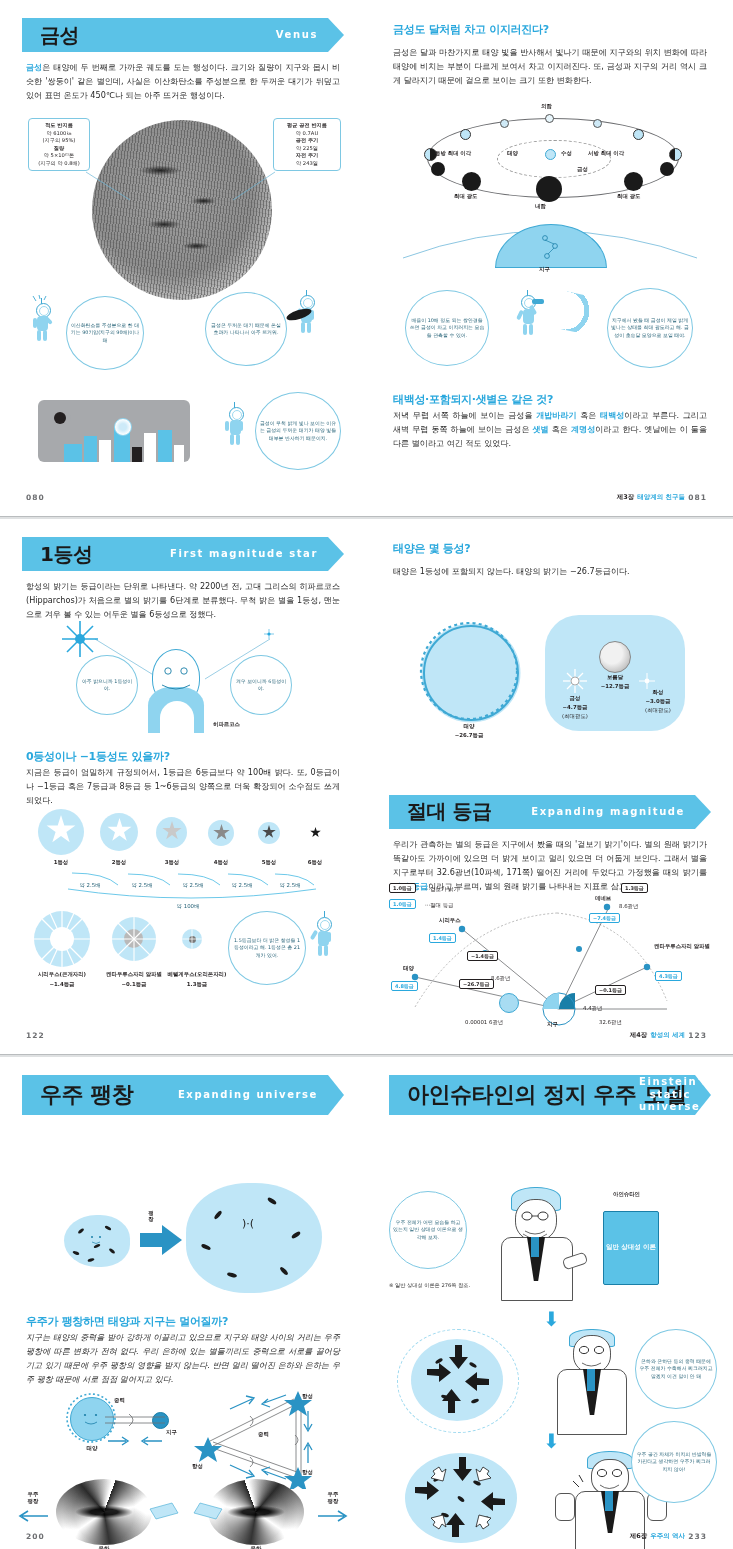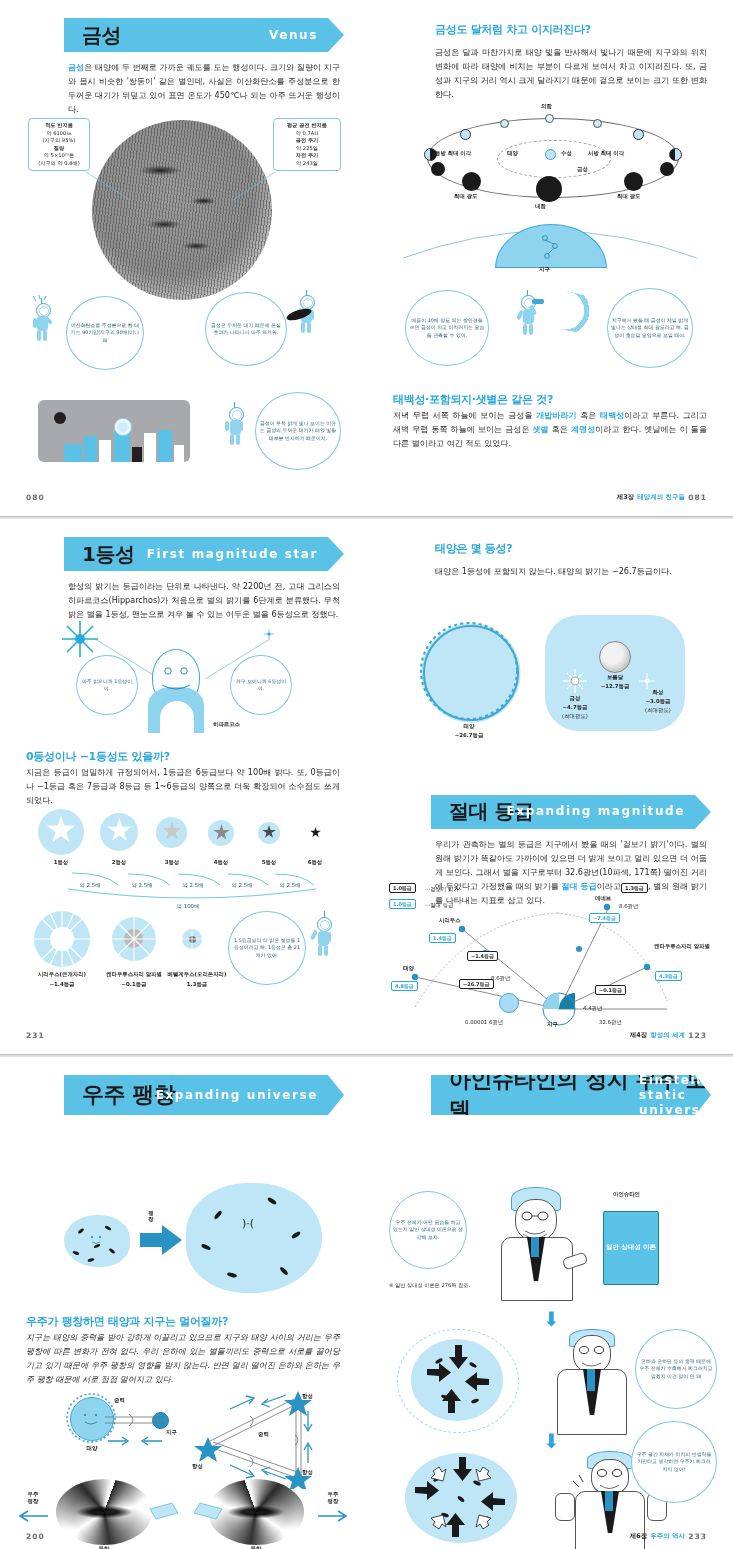--- a/index.html
+++ b/index.html
@@ -2,33 +2,33 @@
 <html><head>
 <meta charset="utf-8">
 <style>
   html,body{margin:0;padding:0;background:#ffffff;}
   body{width:733px;font-family:"DejaVu Sans","Liberation Sans",sans-serif;color:#231f20;}
   .spread{position:relative;width:733px;height:516px;background:#fff;box-sizing:border-box;}
   .spread.s2{height:535px;}
   .spread.s3{height:498px;}
   .sep{height:1px;background:#b9bcbe;width:733px;}
   .sep2{height:2px;background:#dfe1e2;width:733px;}
-  .page{position:absolute;top:0;height:100%;box-sizing:border-box;padding-left:42px;}
+  .page{position:absolute;top:0;height:100%;box-sizing:border-box;}
   .page.left{left:0;width:366px;}
   .page.right{left:367px;width:366px;}
 
   
   .banner{position:relative;height:34px;background:#5bc2e7;margin:18px 22px 0 22px;
     clip-path:polygon(0 0,calc(100% - 16px) 0,100% 50%,calc(100% - 16px) 100%,0 100%);
     display:flex;align-items:center;}
   .banner.tall{height:40px;}
   .banner .kr{font-size:20px;font-weight:bold;color:#1a1a1a;margin-left:18px;letter-spacing:-0.5px;}
   .banner .kr.big{font-size:22px;}
-  .banner .en{position:absolute;right:26px;font-size:12px;font-weight:bold;color:#ffffff;
-    letter-spacing:1.6px;line-height:1.25;}
+  .banner .en{position:absolute;right:26px;font-size:10px;font-weight:bold;color:#ffffff;
+    letter-spacing:1.6px;text-align:right;line-height:1.25;}
   .banner .en.two{right:20px;}
 
   
   .body{margin:9px 26px 0 26px;font-size:8.1px;line-height:1.72;text-align:justify;color:#262626;}
   .body .hl{color:#2aa8dd;font-weight:bold;}
   .sub{margin:12px 26px 0 26px;font-size:11px;font-weight:bold;color:#2aa8dd;letter-spacing:-0.3px;}
   .note{margin:0 26px;font-size:5.2px;line-height:1.6;color:#333;}
   .pgnum{position:absolute;bottom:14px;font-size:7.5px;font-weight:bold;color:#6d6e71;letter-spacing:1px;}
   .pgnum.l{left:26px;}
   .pgnum.r{right:26px;}
@@ -429,21 +429,21 @@
       <div class="ant" style="left:16px;top:0;"></div>
       <div class="helmet" style="left:9px;top:6px;"></div>
       <div class="head" style="left:11.5px;top:8.5px;"></div>
       <div class="torso" style="left:10px;top:20px;"></div>
       <div class="arm" style="left:4px;top:19px;transform:rotate(30deg);"></div>
       <div class="arm" style="left:19px;top:21px;"></div>
       <div class="leg" style="left:10px;top:34px;"></div>
       <div class="leg" style="left:16px;top:34px;"></div>
     </div>
 
-    <div class="pgnum l">231</div>
+    <div class="pgnum l">122</div>
   </div>
 
   <div class="page right">
     <div class="sub" style="margin-top:22px">태양은 몇 등성?</div>
     <div class="body">태양은 1등성에 포함되지 않는다. 태양의 밝기는 −26.7등급이다.</div>
 
     <div class="fig" style="left:0;top:92px;width:366px;height:130px;">
       <div style="position:absolute;left:56px;top:14px;width:92px;height:92px;border-radius:50%;background:#bfe6f7;
            border:2px solid #3fa9d4;box-shadow:0 0 0 1.5px #bfe6f7;"></div>
       <svg style="position:absolute;left:50px;top:8px;width:104px;height:104px;">

